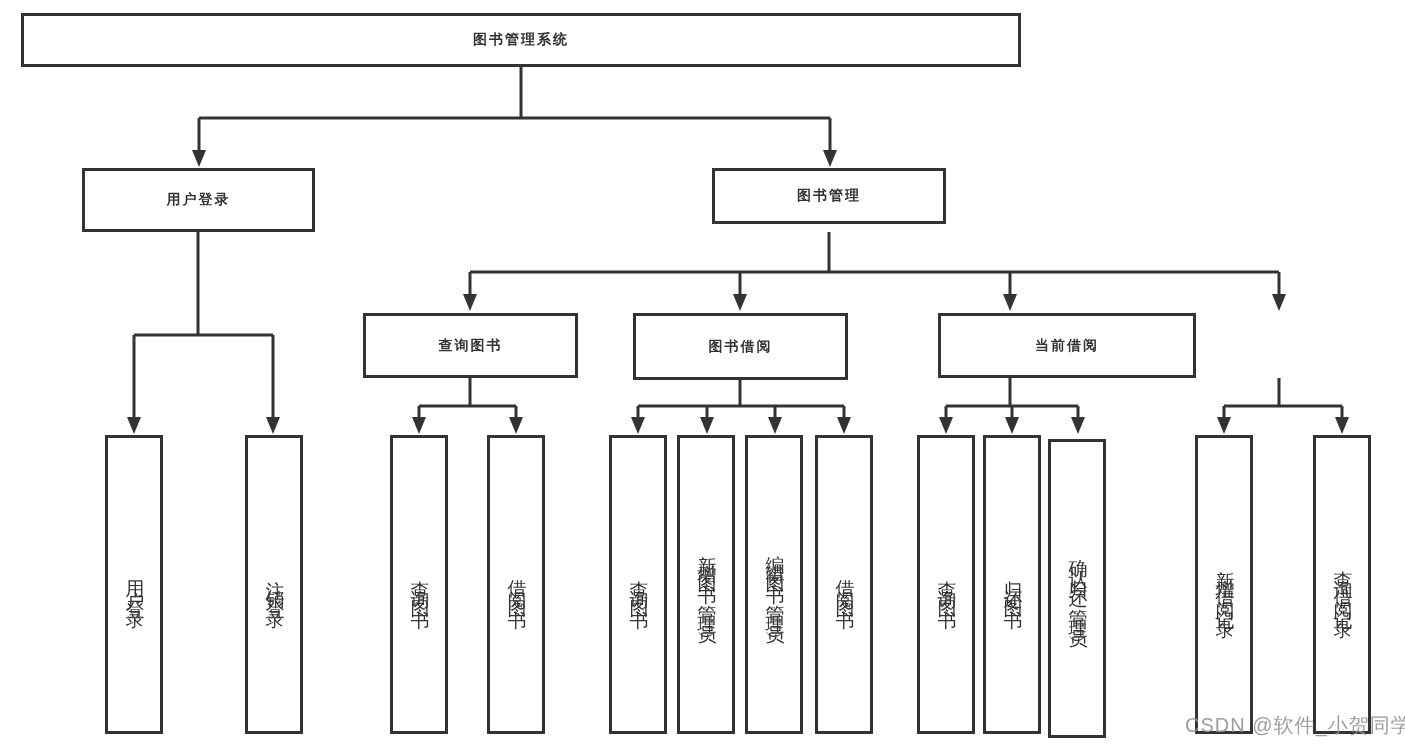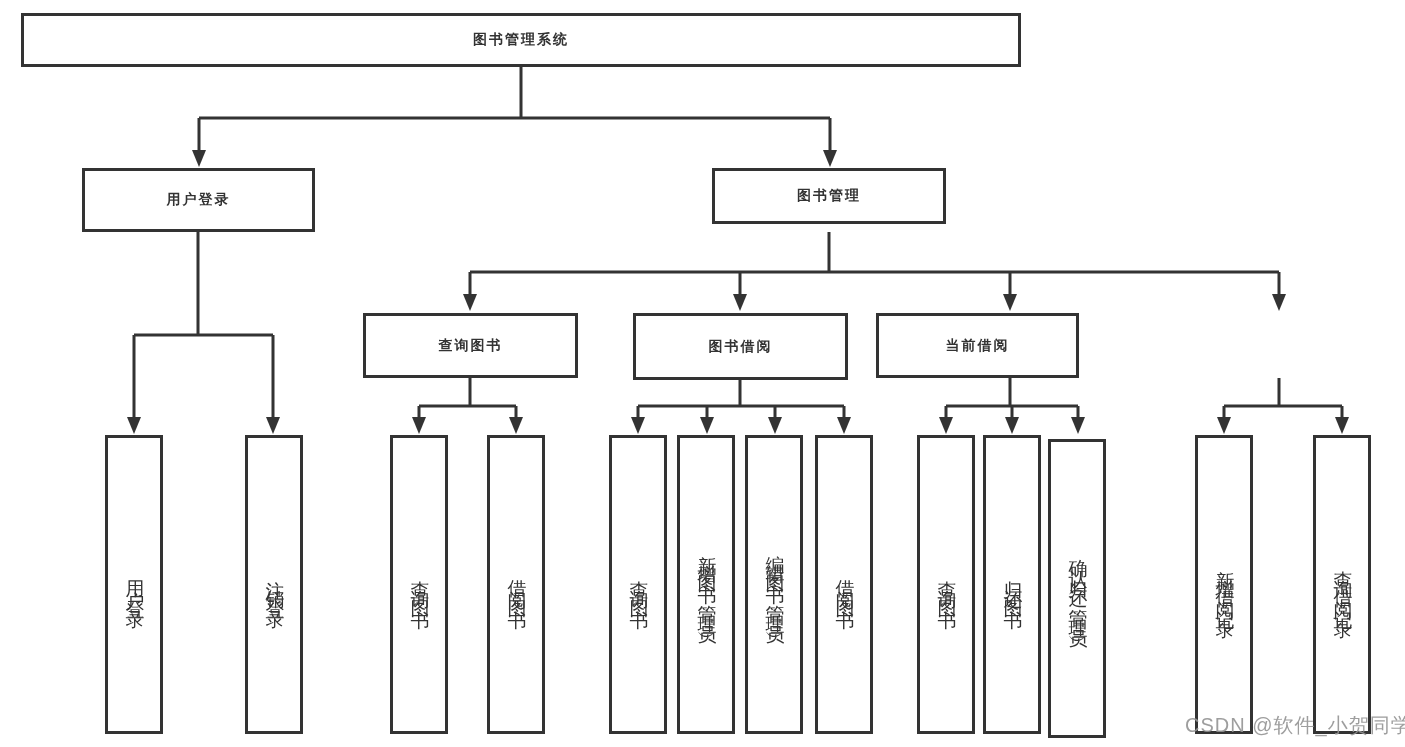--- a/index.html
+++ b/index.html
@@ -105,21 +105,21 @@
     </g>
   </svg>
 
   <div class="node hnode" style="left:21px; top:13px; width:1000px; height:54px;">图书管理系统</div>
 
   <div class="node hnode" style="left:82px; top:168px; width:233px; height:64px;">用户登录</div>
   <div class="node hnode" style="left:712px; top:168px; width:234px; height:56px;">图书管理</div>
 
   <div class="node hnode" style="left:363px; top:313px; width:215px; height:65px;">查询图书</div>
   <div class="node hnode" style="left:633px; top:313px; width:215px; height:67px;">图书借阅</div>
-  <div class="node hnode" style="left:876px; top:313px; width:203px; height:65px;">当前借阅</div>
+  <div class="node hnode" style="left:938px; top:313px; width:258px; height:65px;">当前借阅</div>
 
   <div class="node leaf" style="left:105px;">用户登录</div>
   <div class="node leaf" style="left:245px;">注销登录</div>
 
   <div class="node leaf" style="left:390px;">查询图书</div>
   <div class="node leaf" style="left:487px;">借阅图书</div>
 
   <div class="node leaf" style="left:609px;">查询图书</div>
   <div class="node leaf" style="left:677px;">新增图书（管理员）</div>
   <div class="node leaf" style="left:745px;">编辑图书（管理员）</div>

